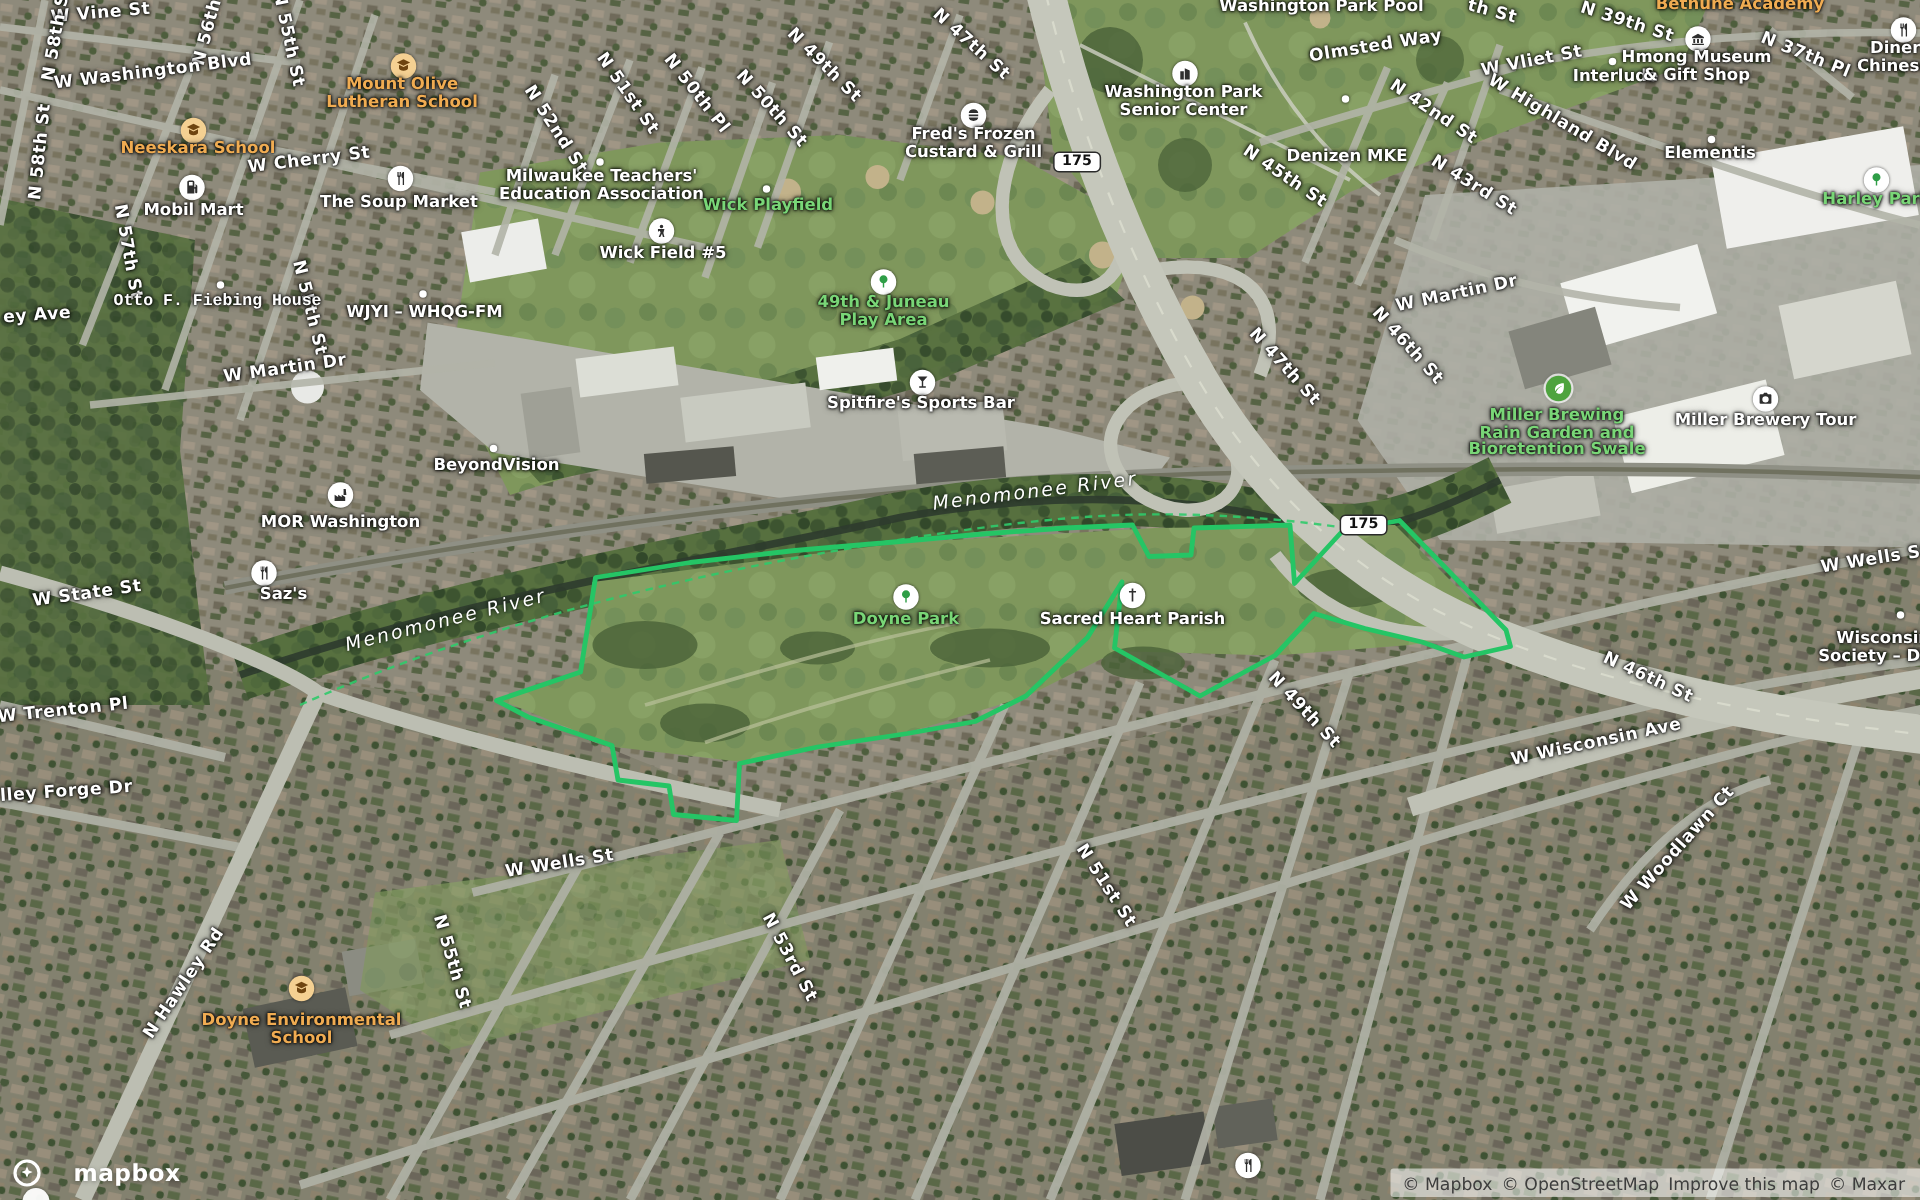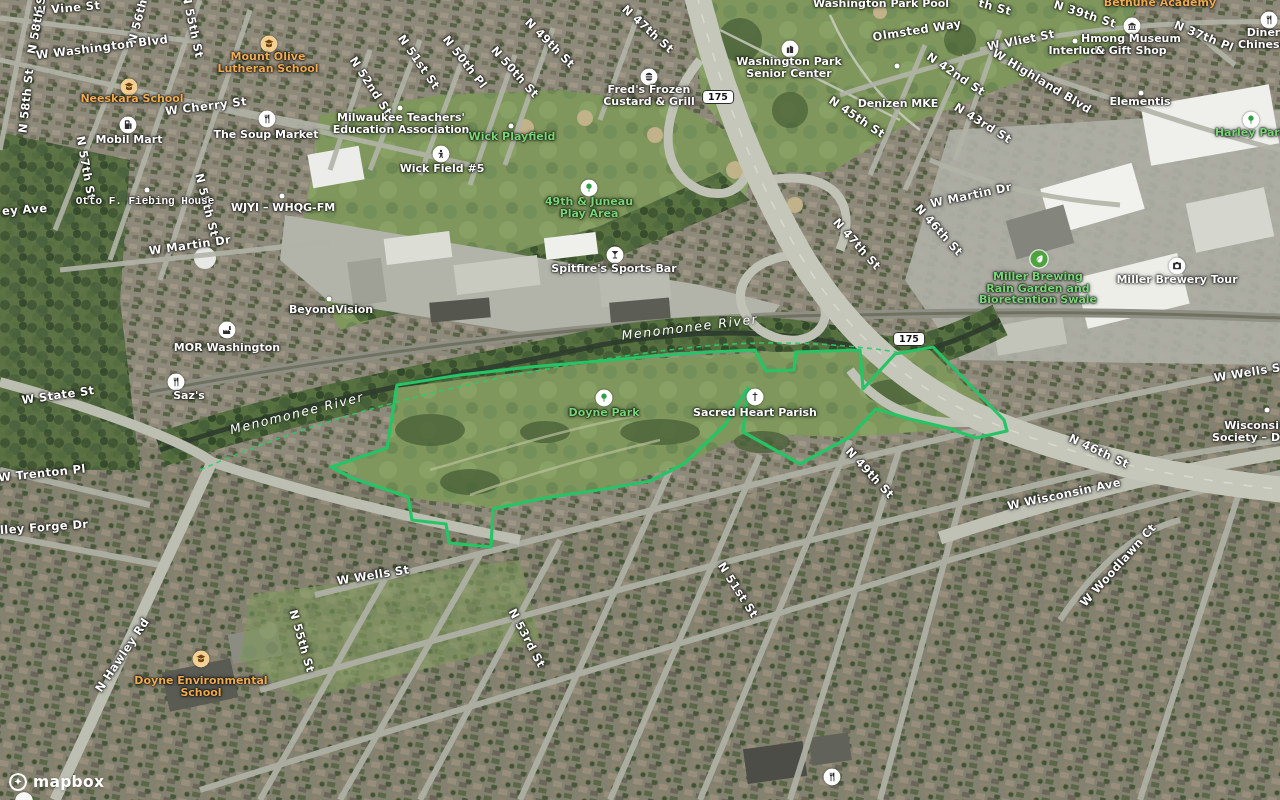--- a/index.html
+++ b/index.html
@@ -22,26 +22,26 @@
     box-shadow:0 0 2px rgba(0,0,0,.65);}
   .poi-ic svg{width:11px;height:11px;fill:#2e2e2e;}
   .poi-ic.school{background:#f4d092;}
   .poi-ic.school svg{fill:#6e4410;}
   .poi-ic.tree svg{fill:#2f9e47;}
   .poi-ic.garden{background:#4ea33e;box-shadow:0 0 0 1.5px rgba(255,255,255,.75),0 0 3px rgba(0,0,0,.5);}
   .poi-ic.garden svg{fill:#fff;}
   .poi-dot{position:absolute;width:5px;height:5px;border-radius:50%;background:#fff;
     transform:translate(-50%,-50%);box-shadow:0 0 2px rgba(0,0,0,.85);}
   .shield{position:absolute;transform:translate(-50%,-50%);background:#fff;border:1.5px solid #2b2b2b;
-    border-radius:4px;font-size:9.5px;font-weight:700;color:#111;padding:1px 5px;line-height:10px;}
+    border-radius:4px;font-size:9.5px;font-weight:700;color:#111;padding:1px 5px;line-height:10px;margin-top:11px;}
   .attr{position:absolute;right:0;bottom:2px;height:19px;background:rgba(255,255,255,.55);
     display:flex;gap:6px;align-items:center;padding:0 10px 0 8px;font-size:11.5px;color:#3d3d3d;
     border-radius:2px 0 0 2px;}
   .attr span{cursor:pointer;}
-  .logo{position:absolute;left:8px;bottom:8px;display:flex;align-items:center;gap:5px;color:#fff;
+  .logo{position:absolute;left:8px;bottom:8px;display:flex;align-items:center;gap:21px;color:#fff;
     font-weight:700;font-size:15.5px;letter-spacing:.3px;text-shadow:0 1px 3px rgba(0,0,0,.35);}
   .logo svg{width:20px;height:20px;}
   .cut-circle{position:absolute;left:15px;bottom:-10px;width:18px;height:18px;border-radius:50%;
     background:#fff;opacity:.95;box-shadow:0 0 2px rgba(0,0,0,.4);}
 </style>
 </head>
 <body>
 
 <div id="map">
 
@@ -511,14 +511,20 @@
 
 <div class="logo">
   <svg viewBox="0 0 16 16">
     <circle cx="8" cy="8" r="6.4" stroke="#fff" stroke-width="1.7" fill="none"></circle>
     <path d="M8 4.5l.9 2.1 2.1.9-2.1.9L8 10.5l-.9-2.1L5 7.5l2.1-.9z" fill="#fff"></path>
   </svg>
   <span>mapbox</span>
 </div>
 <div class="cut-circle"></div>
 
-
+<div class="attr">
+  <span>© Mapbox</span>
+  <span>© OpenStreetMap</span>
+  <span>Improve this map</span>
+  <span>© Maxar</span>
 </div>
 
+</div>
+
 </body></html>

